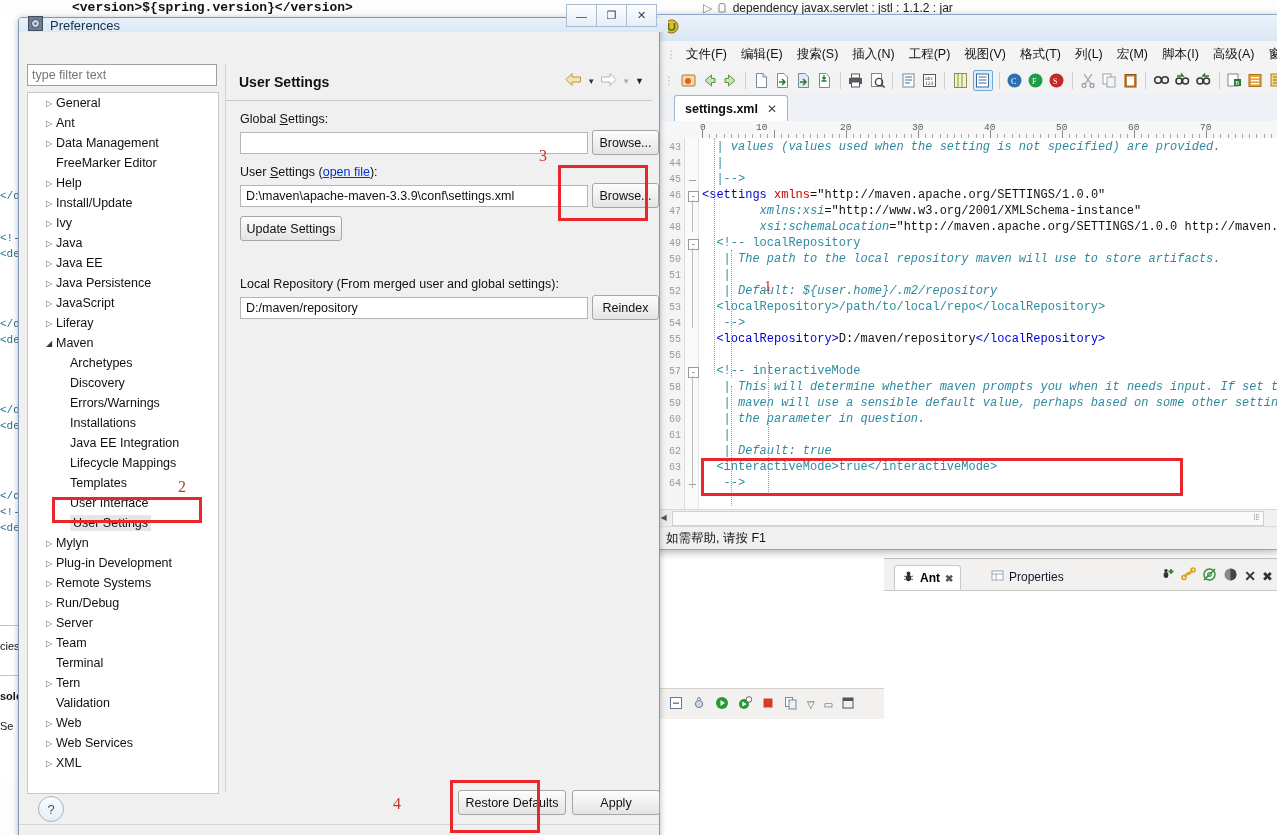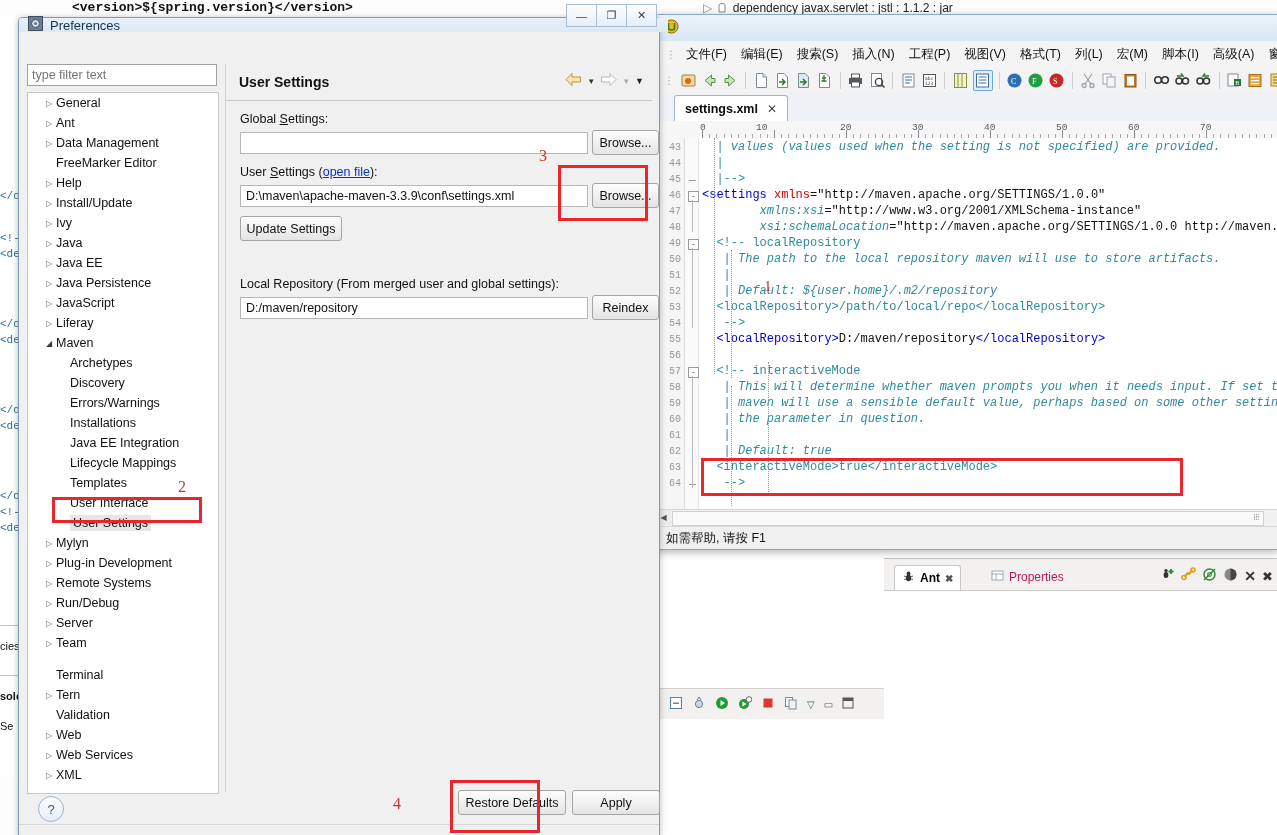--- a/index.html
+++ b/index.html
@@ -223,21 +223,21 @@
         <span style="font-size:10px;color:#555">✖</span>
       </div>
       <div class="view-tab" style="left:100px">
         <span>
           <svg width="13" height="13" viewBox="0 0 13 13">
               <rect x="1" y="2" width="11" height="9" fill="#fff" stroke="#9aa8b6"></rect>
               <line x1="1" y1="5" x2="12" y2="5" stroke="#9aa8b6"></line>
               <line x1="5" y1="5" x2="5" y2="11" stroke="#9aa8b6"></line>
             </svg>
         </span>
-        <span class="lbl" style="color:#be185d">Properties</span>
+        <span class="lbl" style="color:#0f172a">Properties</span>
       </div>
       <div class="view-toolbar">
         <span>
           <svg width="15" height="15" viewBox="0 0 15 15">
               <ellipse cx="6" cy="8" rx="2.4" ry="3" fill="#333"></ellipse>
               <circle cx="6" cy="3.6" r="1.7" fill="#333"></circle>
               <path d="M11 2 L11 7 M8.5 4.5 L13.5 4.5" stroke="#2a8a36" stroke-width="1.8"></path>
             </svg>
         </span>
         <span>
@@ -769,21 +769,21 @@
           <span class="lbl">Run/Debug</span>
         </div>
         <div class="tnode" style="padding-left: 14px;">
           <span class="arrow">▷</span>
           <span class="lbl">Server</span>
         </div>
         <div class="tnode" style="padding-left: 14px;">
           <span class="arrow">▷</span>
           <span class="lbl">Team</span>
         </div>
-        <div class="tnode" style="padding-left: 14px; margin-top: 12px;">
+        <div class="tnode" style="padding-left: 14px;">
           <span class="arrow"></span>
           <span class="lbl">Terminal</span>
         </div>
         <div class="tnode" style="padding-left: 14px;">
           <span class="arrow">▷</span>
           <span class="lbl">Tern</span>
         </div>
         <div class="tnode" style="padding-left: 14px;">
           <span class="arrow"></span>
           <span class="lbl">Validation</span>

